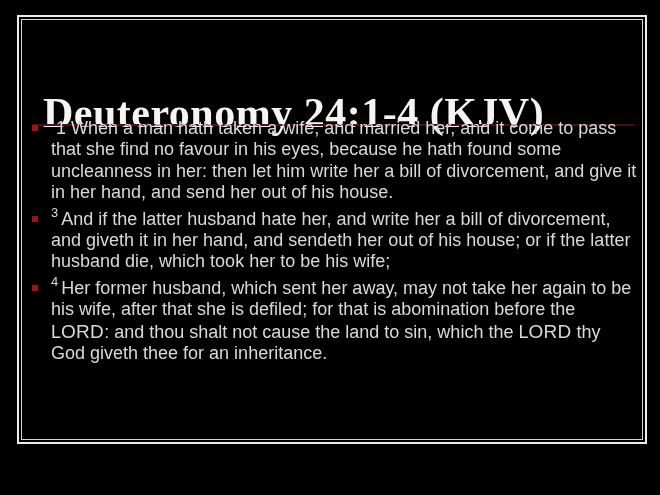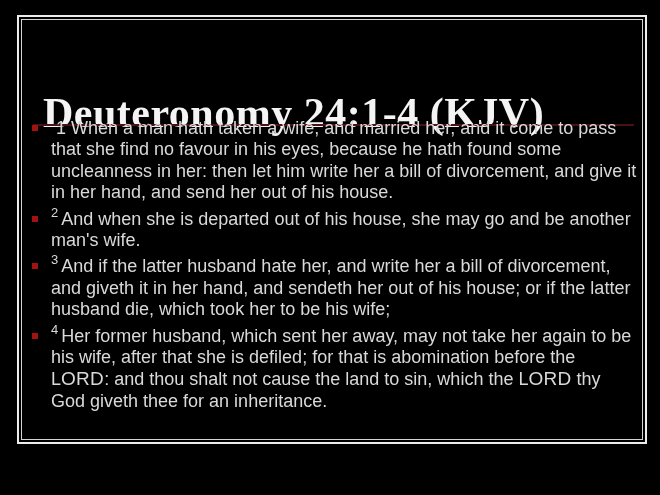--- a/index.html
+++ b/index.html
@@ -83,16 +83,15 @@
 <div class="frame-outer">
   <div class="frame-inner"></div>
 </div>
 
 <h1 class="slide-title">Deuteronomy 24:1-4 (KJV)</h1>
 
 <div class="title-divider"></div>
 
 <ul class="verse-list">
     <li><span class="bullet-square"></span><span><span class="verse-num-inline"> 1 </span>When a man hath taken a wife, and married her, and it come to pass that she find no favour in his eyes, because he hath found some uncleanness in her: then let him write her a bill of divorcement, and give it in her hand, and send her out of his house.</span></li>
-    <li><span class="bullet-square"></span><span><sup class="verse-num">2</sup>And when she is departed out of his house, she may go and be another man's wife.</span></li>
     <li><span class="bullet-square"></span><span><sup class="verse-num">3</sup>And if the latter husband hate her, and write her a bill of divorcement, and giveth it in her hand, and sendeth her out of his house; or if the latter husband die, which took her to be his wife;</span></li>
     <li><span class="bullet-square"></span><span><sup class="verse-num">4</sup>Her former husband, which sent her away, may not take her again to be his wife, after that she is defiled; for that is abomination before the <span>L<span class="lord-caps">ORD</span></span>: and thou shalt not cause the land to sin, which the <span>L<span class="lord-caps">ORD</span></span> thy God giveth thee for an inheritance.</span></li>
   </ul>
 
 </body></html>

